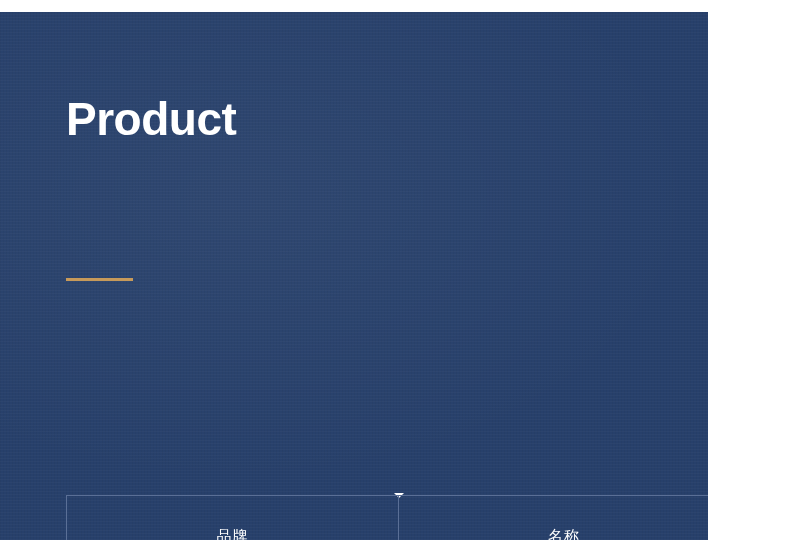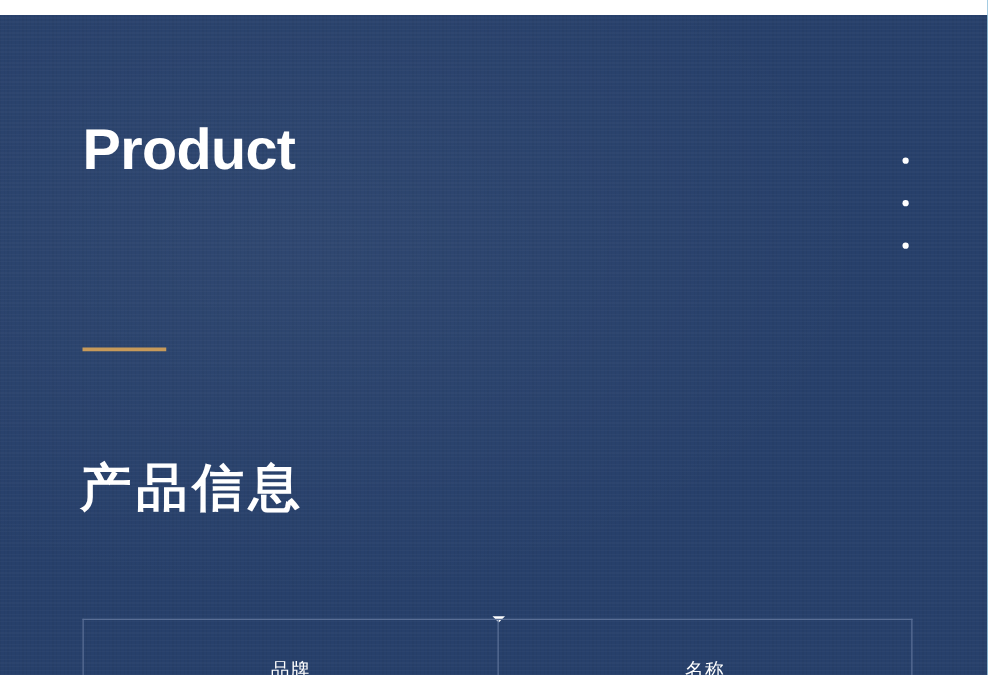--- a/index.html
+++ b/index.html
@@ -5,21 +5,21 @@
   html, body {
     margin: 0;
     padding: 0;
     background: #ffffff;
   }
   body {
     font-family: "Liberation Sans", sans-serif;
   }
   #page {
     position: relative;
-    width: 790px;
+    width: 708px;
     height: 540px;
     overflow: hidden;
     background: #0ea5e9;
   }
   
   .top-strip {
     position: absolute;
     left: 0;
     top: 0;
     width: 790px;
@@ -135,21 +135,20 @@
   <div class="top-strip"></div>
 
   <div class="panel">
 
     <div class="title-en">
       <span>Product</span>
     </div>
 
     <div class="gold-rule"></div>
 
-    <div class="title-cn">产品信息</div>
 
     <div class="dots">
       <span class="dot d1"></span>
       <span class="dot d2"></span>
       <span class="dot d3"></span>
     </div>
 
     <div class="caret"></div>
 
     <div class="table">

